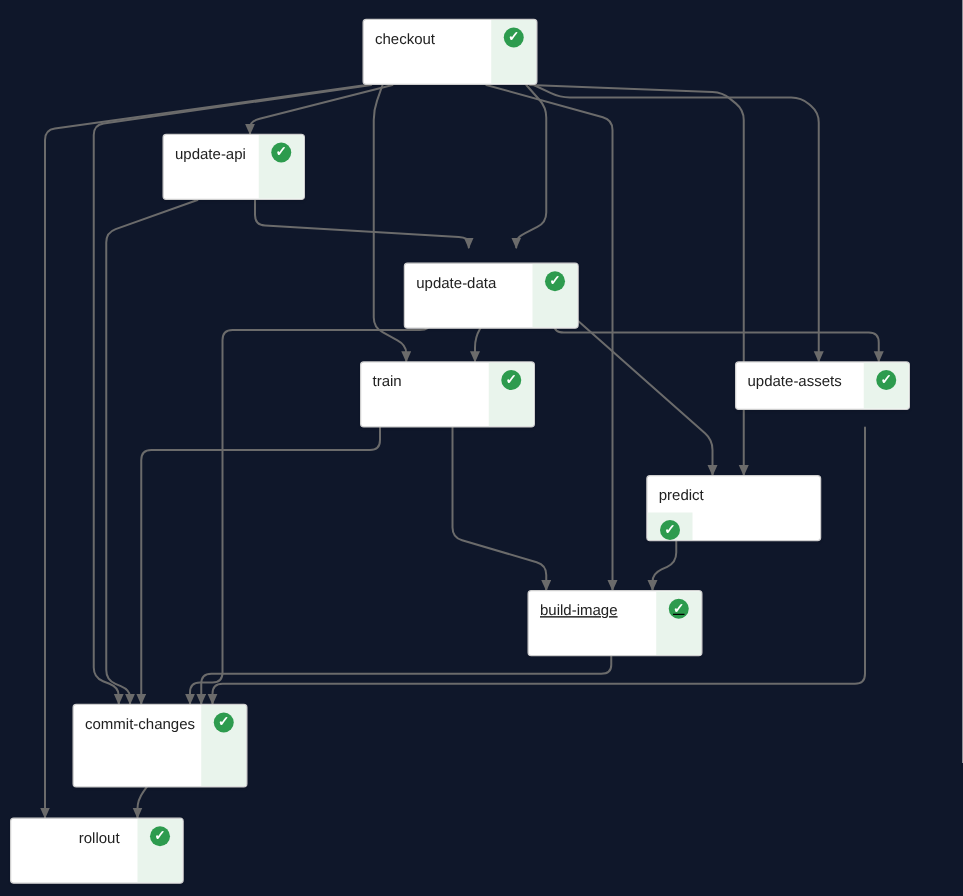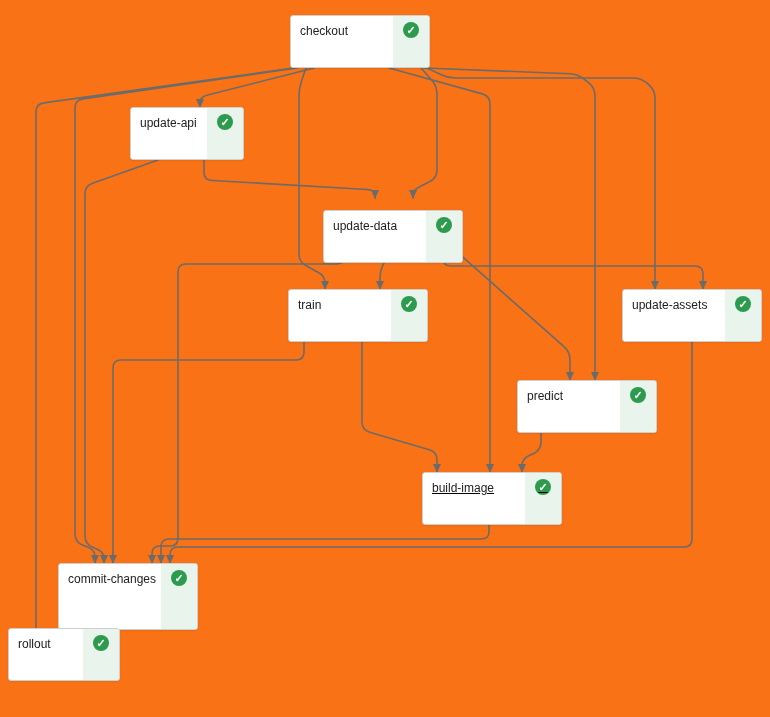--- a/index.html
+++ b/index.html
@@ -5,21 +5,21 @@
   html,body{
     margin:0;
     padding:0;
     background:#f0f0f0;
     font-family:"Liberation Sans", sans-serif;
   }
   #canvas{
     position:relative;
     width:770px;
     height:717px;
-    background:#f97316;
+    background:#0f172a;
     overflow:hidden;
   }
   #edge-layer{
     position:absolute;
     left:0; top:0;
   }
   #node-layer{
     position:absolute;
     left:0; top:0;
     width:100%; height:100%;
@@ -116,44 +116,44 @@
         <span class="node-status">
           <span class="check">✓</span>
         </span>
       </div>
       <div class="node" style="left: 288px; top: 289px; width: 140px; height: 53px;">
         <span class="node-label">train</span>
         <span class="node-status">
           <span class="check">✓</span>
         </span>
       </div>
-      <div class="node" style="left: 622px; top: 289px; width: 140px; height: 53px;">
+      <div class="node" style="left: 588px; top: 289px; width: 140px; height: 39px;">
         <span class="node-label">update-assets</span>
         <span class="node-status">
           <span class="check">✓</span>
         </span>
       </div>
-      <div class="node" style="left: 517px; top: 380px; width: 140px; height: 53px;">
+      <div class="node" style="left: 517px; top: 380px; width: 140px; height: 53px; flex-direction: column;">
         <span class="node-label">predict</span>
         <span class="node-status">
           <span class="check">✓</span>
         </span>
       </div>
       <div class="node" style="left: 422px; top: 472px; width: 140px; height: 53px; text-decoration: underline;">
         <span class="node-label">build-image</span>
         <span class="node-status">
           <span class="check">✓</span>
         </span>
       </div>
       <div class="node" style="left: 58px; top: 563px; width: 140px; height: 67px;">
         <span class="node-label">commit-changes</span>
         <span class="node-status">
           <span class="check">✓</span>
         </span>
       </div>
-      <div class="node" style="left: 8px; top: 628px; width: 112px; height: 53px;">
+      <div class="node" style="left: 8px; top: 654px; width: 139px; height: 53px; padding-left: 45px;">
         <span class="node-label">rollout</span>
         <span class="node-status">
           <span class="check">✓</span>
         </span>
       </div>
     </div>
 </div>
 
 </body></html>

